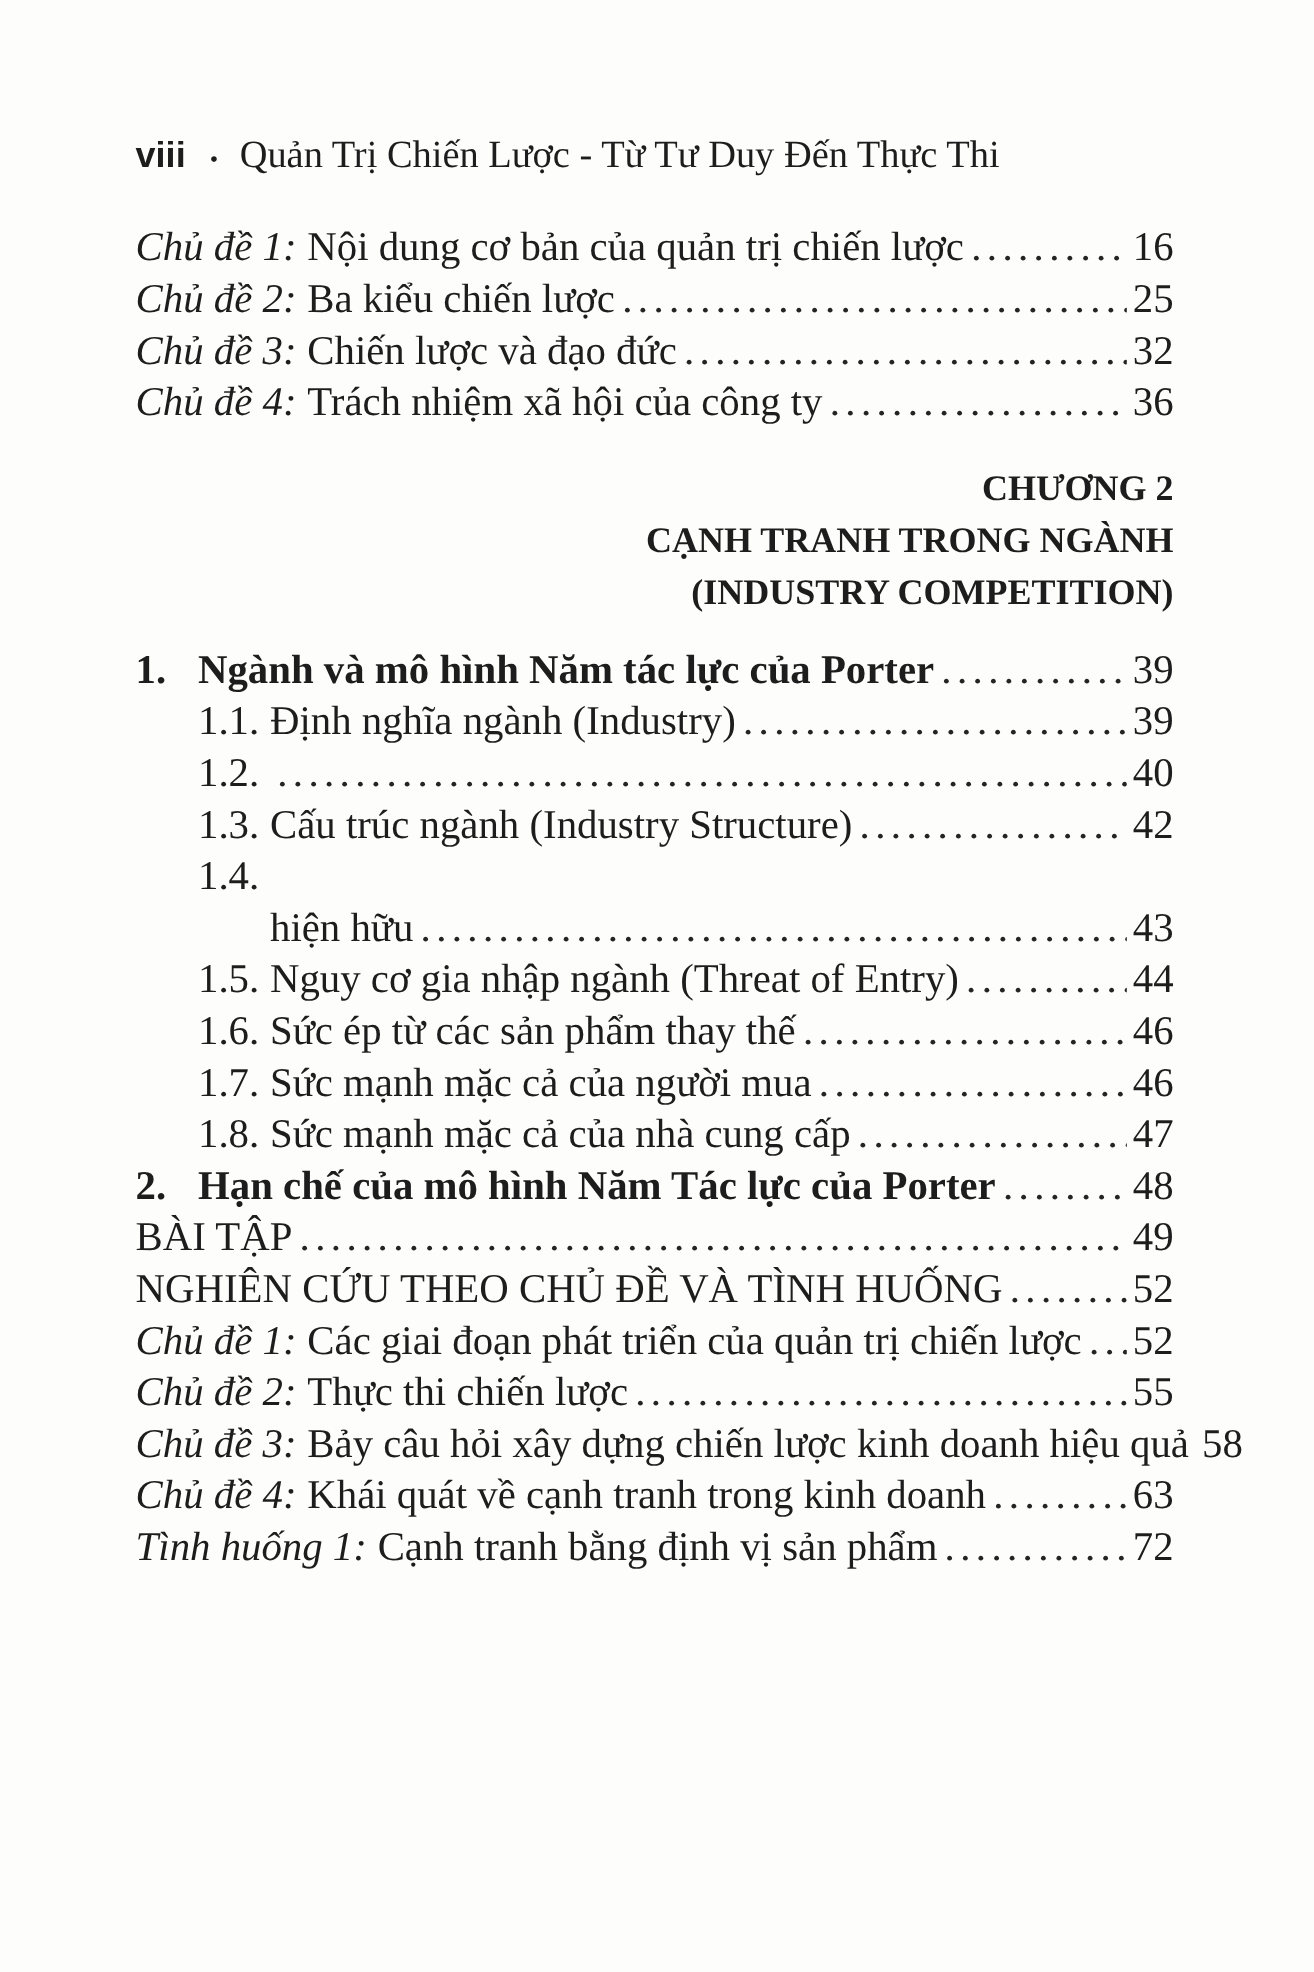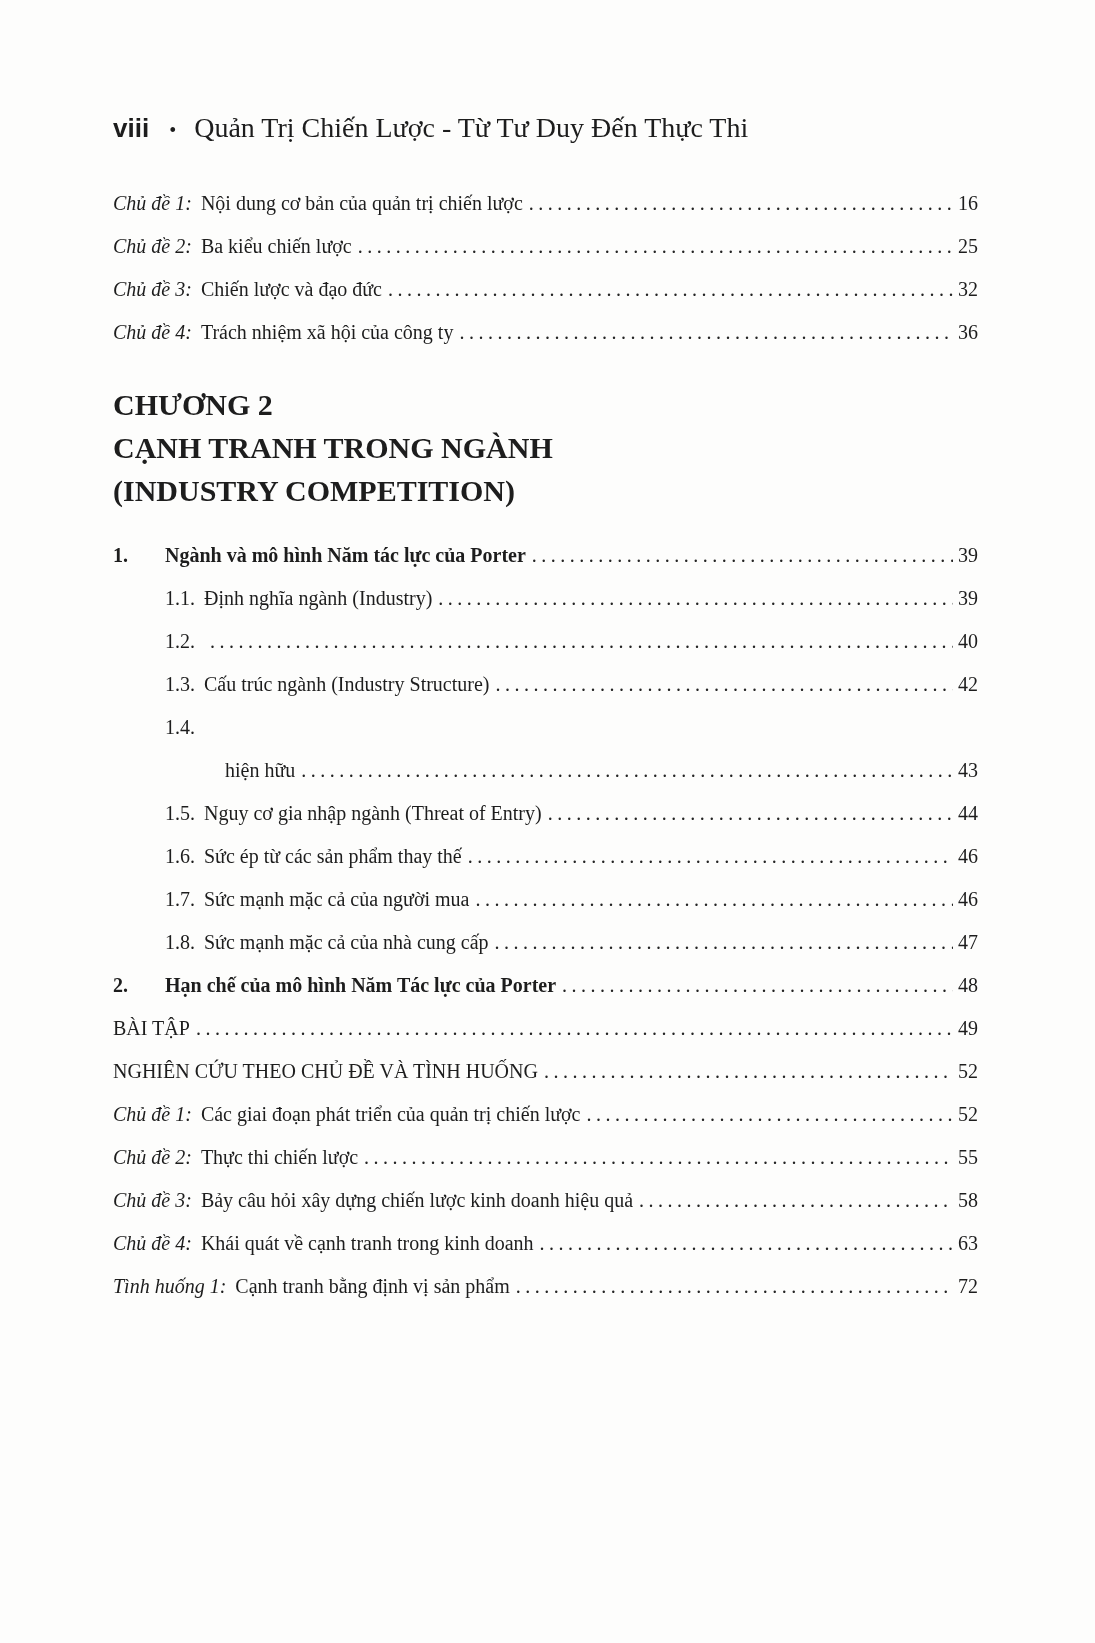--- a/index.html
+++ b/index.html
@@ -21,39 +21,39 @@
   
   .header {
     display: flex;
     align-items: baseline;
     margin-bottom: 36px;
     line-height: 32px;
   }
   .folio {
     font-family: "Liberation Sans", sans-serif;
     font-weight: bold;
-    font-size: 26px;
+    font-size: 30px;
     text-align: center;
   }
   .bullet {
     font-size: 20px;
     margin: 0 18px 0 20px;
   }
   .book-title {
-    font-size: 28px;
+    font-size: 32px;
   }
   
   .toc-block { width: 100%; }
   .toc-top { margin: 0; }
   .row {
     display: flex;
     align-items: baseline;
     height: 43px;
     line-height: 43px;
-    font-size: 20px;
+    font-size: 34px;
     white-space: nowrap;
   }
   .row .num { flex: 0 0 auto; margin-right: 9px; }
   .row .label { flex: 0 0 auto; font-style: italic; margin-right: 9px; }
   .row .title { flex: 0 0 auto; }
   .row .leader {
     flex: 1 1 auto;
     min-width: 0;
     overflow: hidden;
     margin: 0 5px 0 6px;
@@ -65,21 +65,21 @@
     content: "........................................................................................................................";
   }
   .row .page-num { flex: 0 0 auto; font-weight: normal; text-align: right; }
   .row.section-main { font-weight: bold; }
   .row.section-main .num { flex: 0 0 52px; margin-right: 0; }
   .row.section-sub { padding-left: 52px; }
   .row.wrap-head { padding-left: 52px; }
   .row.wrap-cont { padding-left: 112px; }
   
   .chapter-heading {
-    text-align: left;
+    text-align: right;
     font-weight: bold;
     font-size: 30px;
     line-height: 43px;
     margin: 29px 0 22px 0;
   }
 </style>
 </head>
 <body>
 
 <div class="page">

